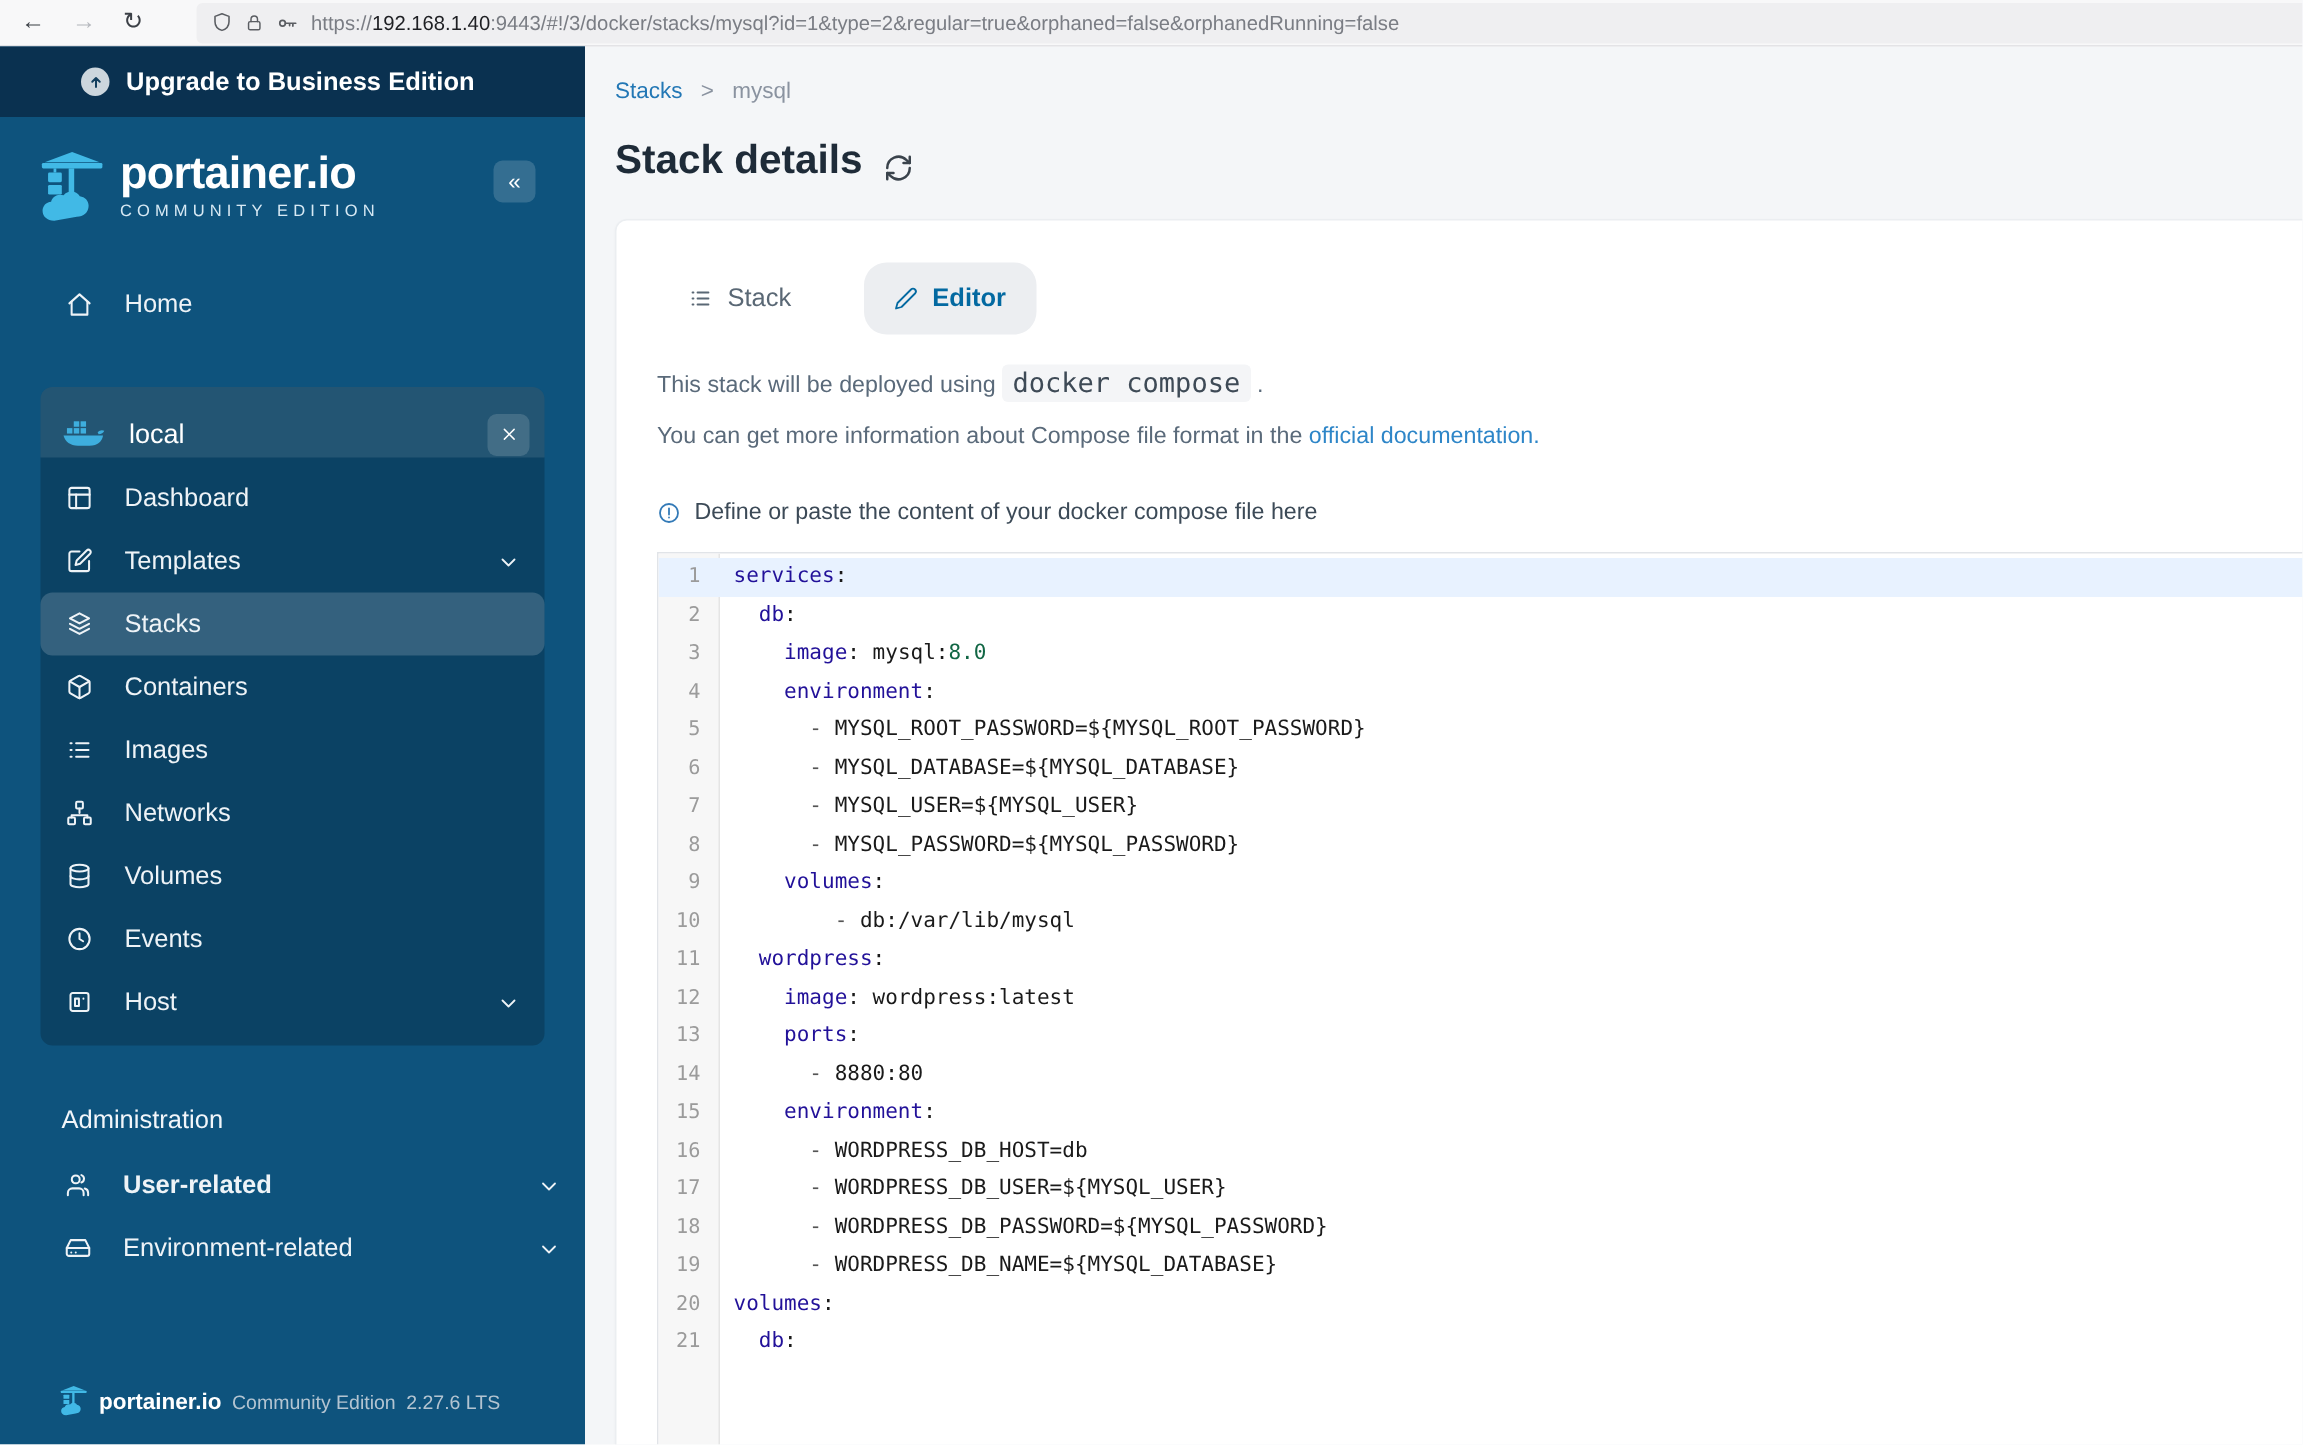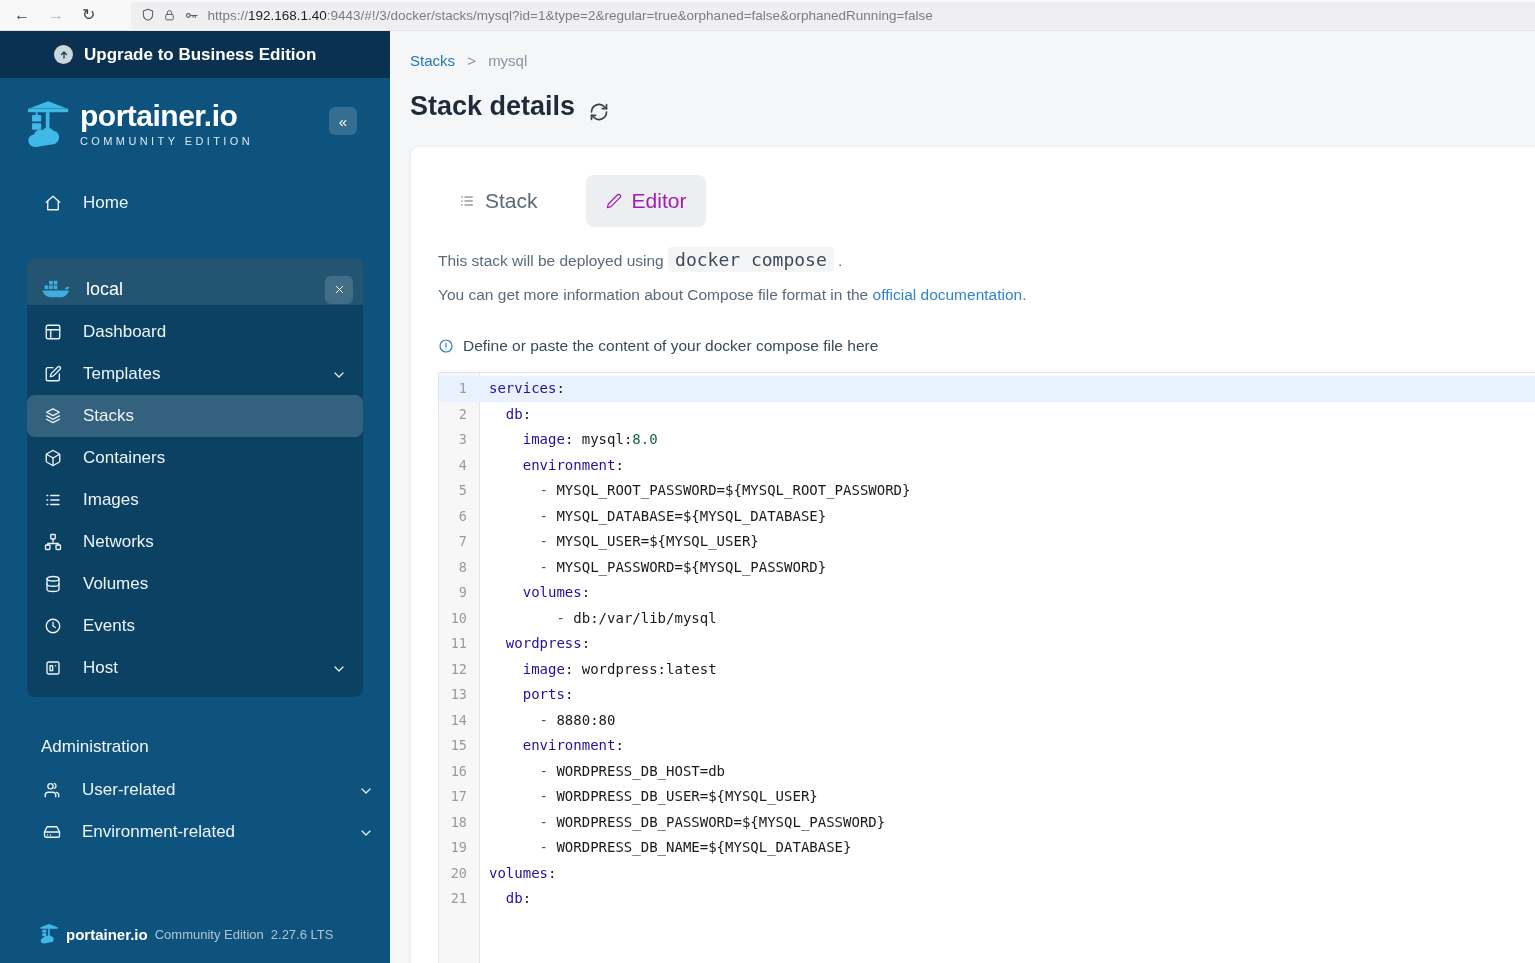--- a/index.html
+++ b/index.html
@@ -55,22 +55,22 @@
   .breadcrumb { padding-top:21px; font-size:15px; color:#8a93a0; }
   .breadcrumb .bc-link { color:#2277b5; cursor:pointer; }
   .bc-sep { margin:0 8px; }
   .page-title-row { margin-top:22px; display:flex; align-items:flex-end; gap:14px; }
   .page-title { font-size:27px; font-weight:700; color:#1e2b38; }
   .refresh-ic { display:flex; color:#3a434c; cursor:pointer; }
 
   .card { margin-top:24px; width:1400px; background:#fff; border:1px solid #ebeef1; border-radius:8px; box-shadow:0 1px 2px rgba(0,0,0,.04); padding:28px 0 0 27px; height:830px; }
 
   .tabs { display:flex; align-items:center; gap:28px; margin-left:1px; }
-  .tab { display:flex; align-items:center; gap:10px; font-size:21px; color:#5a6875; padding:14px 20px; border-radius:8px; cursor:pointer; }
-  .tab.active { background:#eceef1; color:#a21caf; font-weight:400; }
+  .tab { display:flex; align-items:center; gap:10px; font-size:17px; color:#5a6875; padding:14px 20px; border-radius:8px; cursor:pointer; }
+  .tab.active { background:#eceef1; color:#0369a1; font-weight:700;border-radius:15px; }
   .tab .tab-ic { display:flex; }
 
   .para { margin-top:22px; font-size:15.5px; color:#5a6a7a; }
   .para + .para { margin-top:16px; }
   .code-chip { font-family:"DejaVu Sans Mono", monospace; font-size:18px; background:#f4f5f7; color:#3e4a56; padding:2px 7px; border-radius:4px; }
   .doc-link { color:#2e86c8; cursor:pointer; }
 
   .hint-row { margin-top:33px; display:flex; align-items:center; gap:9px; font-size:15.5px; color:#3c4a57; }
   .hint-row svg { flex:none; color:#337ab7; }
 
@@ -267,21 +267,21 @@
               <svg class="ic" width="18" height="18" viewBox="0 0 24 24">
                 <path d="m6 9 6 6 6-6"></path>
               </svg>
             </span>
           </div>
         </div>
     </div>
 
     <div class="admin-title">Administration</div>
     <div class="admin-items" id="admin-menu">
-        <div class="nav-item" style="padding-left: 43px;">
+        <div class="nav-item" style="padding-left: 43px; font-weight: bold;">
           <span class="nav-ic">
             <svg class="ic" width="18" height="18" viewBox="0 0 24 24">
               <path d="M17 21v-2a4 4 0 0 0-4-4H7a4 4 0 0 0-4 4v2"></path>
               <circle cx="10" cy="7" r="3.5"></circle>
               <path d="M21 21v-2a4 4 0 0 0-3-3.85"></path>
               <path d="M15 3.2a3.5 3.5 0 0 1 0 6.6"></path>
             </svg>
           </span>
           <span class="nav-label">User-related</span>
           <span class="chev">

